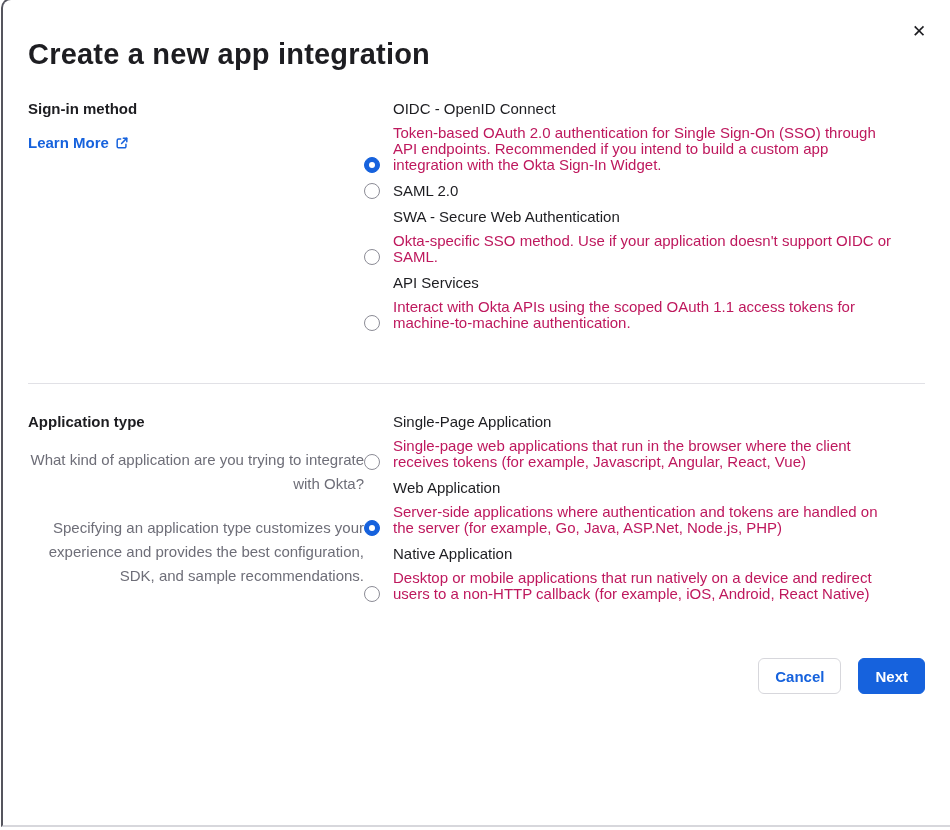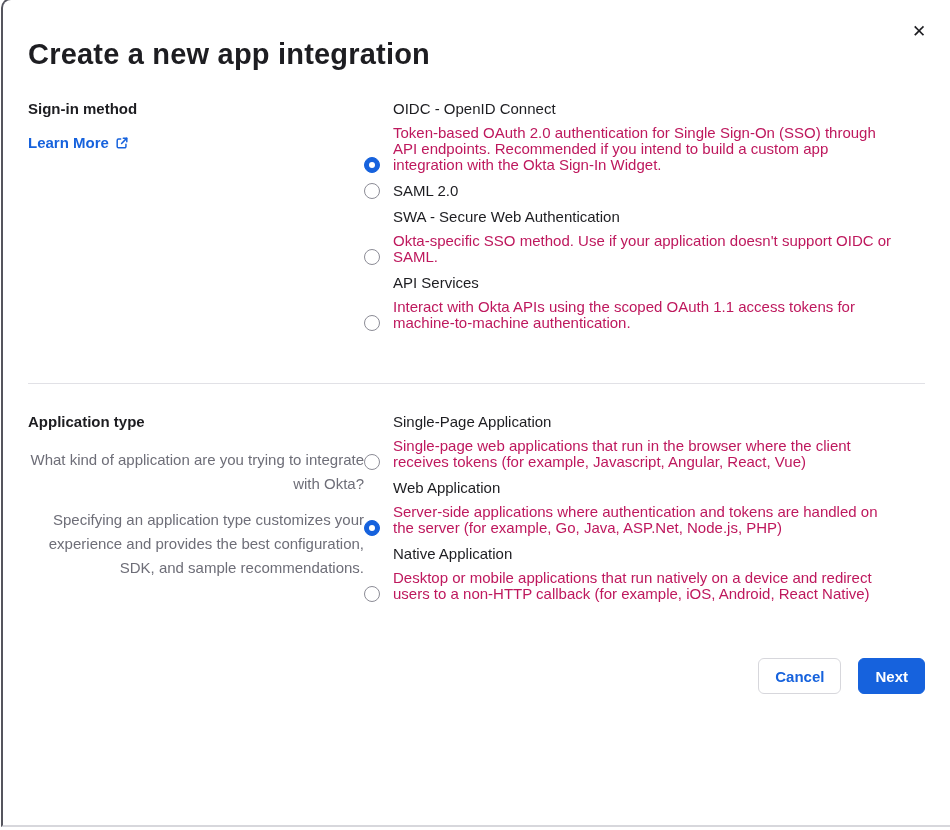--- a/index.html
+++ b/index.html
@@ -24,21 +24,21 @@
   }
   .section { display:grid; grid-template-columns:336px 1fr; }
   .col-label { font-size:15px; font-weight:700; color:#1d1d21; line-height:16px; }
   .learn-more {
     display:inline-flex; align-items:center; gap:6px;
     margin-top:18px; font-size:15px; font-weight:700; color:#1662dd;
     text-decoration:none; line-height:16px;justify-content:flex-end;
   }
   .learn-more svg { display:block; }
   .col-desc { font-size:15px; color:#6e6e78; line-height:24px; margin-top:18px;text-align:right; }
-  .col-desc + .col-desc { margin-top:12px; }
+  .col-desc + .col-desc { margin-top:20px; }
   .option { display:flex; align-items:flex-end; margin-bottom:10px; }
   .radio {
     width:16px; height:16px; border-radius:50%;
     border:1.5px solid #8c8c96; background:#fff;
     flex-shrink:0; margin-top:0; position:relative; cursor:pointer;
   }
   .radio.on { border-color:#1662dd; background:#1662dd; }
   .radio.on::after {
     content:''; position:absolute; inset:4px; background:#fff; border-radius:50%;
   }

